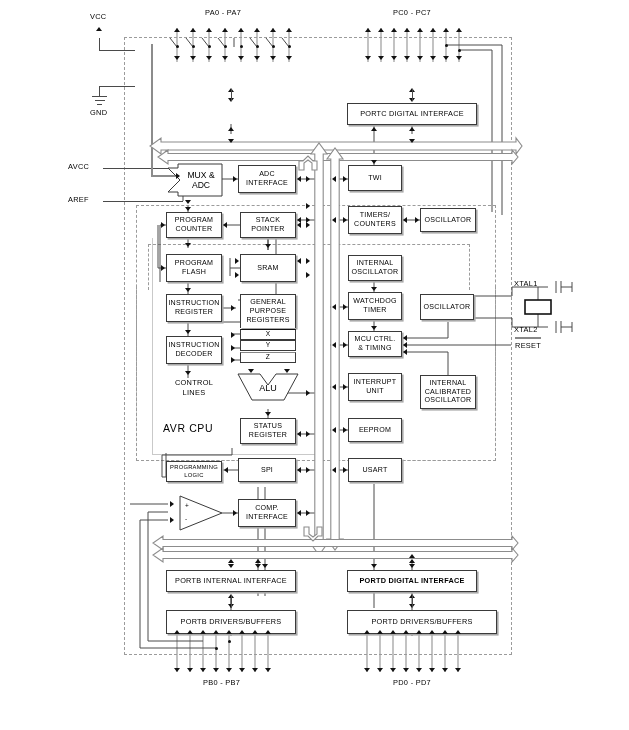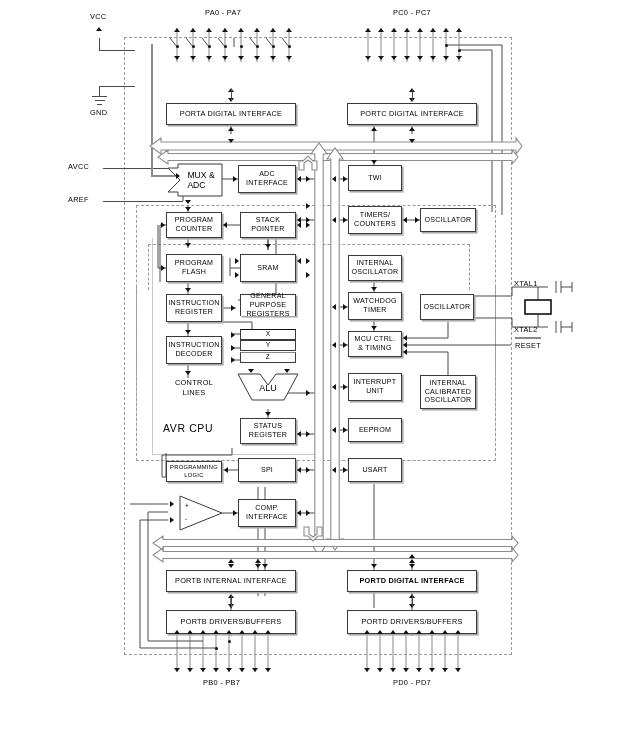--- a/index.html
+++ b/index.html
@@ -315,25 +315,24 @@
       <polygon points="10,0 10,3.5 359,3.5 359,0 365,7 359,14 359,10.5 10,10.5 10,14 0,7" fill="#ffffff" stroke="#8c8c8c" stroke-width="1.1"></polygon>
     </svg>
   </div>
 
   <div class="bus" style="left:304px;top:527px;">
     <svg width="18" height="14" viewBox="0 0 18 14">
       <polygon points="0,0 0,9 4,9 9,14 14,9 18,9 18,0 13,0 13,7 9,10 5,7 5,0" fill="#ffffff" stroke="#8c8c8c" stroke-width="1.1"></polygon>
     </svg>
   </div>
 
-  <div class="blk wide" style="left:166px;top:103px;width:130px;height:22px;">PORTA DIGITAL INTERFACE</div>
 
   <div class="blk wide" style="left:347px;top:103px;width:130px;height:22px;">PORTC DIGITAL INTERFACE</div>
 
-  <div style="position:absolute;left:168px;top:164px;width:54px;height:32px;">
+  <div style="position:absolute;left:168px;top:164px;width:54px;height:32px;text-align:center;">
     <svg width="56" height="33" style="overflow:visible;">
       <polygon points="0,4 10,4 10,0 54,0 54,32 10,32 10,28 0,28 12,16" fill="#ffffff" stroke="#3a3a3a" stroke-width="1"></polygon>
       <polygon points="1.6,5.6 11.6,5.6 11.6,1.6 55.6,1.6 55.6,33.6 11.6,33.6 11.6,29.6 1.6,29.6 13.6,17.6" fill="none" stroke="#a9a9a9" stroke-width="1.2" opacity="0"></polygon>
     </svg>
     <div style="position:absolute;left:12px;top:1px;width:42px;height:31px;display:flex;flex-direction:column;
                 align-items:center;justify-content:center;font-size:8.6px;line-height:1.15;white-space:pre;">MUX &amp;
 ADC</div>
   </div>
 
   <div class="blk" style="left:238px;top:165px;width:58px;height:28px;white-space:pre;">ADC
@@ -347,21 +346,21 @@
 
   <div class="blk" style="left:166px;top:254px;width:56px;height:28px;white-space:pre;">PROGRAM
 FLASH</div>
   <div class="blk" style="left:240px;top:254px;width:56px;height:28px;">SRAM</div>
 
   <div class="blk" style="left:166px;top:294px;width:56px;height:28px;white-space:pre;">INSTRUCTION
 REGISTER</div>
   <div class="blk" style="left:166px;top:336px;width:56px;height:28px;white-space:pre;">INSTRUCTION
 DECODER</div>
 
-  <div class="blk" style="left:240px;top:294px;width:56px;height:22px;white-space:pre;border-bottom:none;">GENERAL
+  <div class="blk" style="left:240px;top:294px;width:56px;height:34px;white-space:pre;border-bottom:none;">GENERAL
 PURPOSE
 REGISTERS</div>
   <div class="blk" style="left:240px;top:329px;width:56px;height:11px;font-size:6.6px;border-top:1.4px solid #111;box-shadow:none;">X</div>
   <div class="blk" style="left:240px;top:340px;width:56px;height:11px;font-size:6.6px;box-shadow:none;">Y</div>
   <div class="blk" style="left:240px;top:352px;width:56px;height:11px;font-size:6.6px;box-shadow:none;border-top:1.4px solid #888;">Z</div>
 
   <div style="position:absolute;left:238px;top:374px;width:60px;height:26px;">
     <svg width="60" height="26" style="overflow:visible;">
       <polygon points="0,0 22,0 30,11 38,0 60,0 46,26 14,26" fill="#ffffff" stroke="#3a3a3a" stroke-width="1"></polygon>
     </svg>
@@ -402,21 +401,21 @@
     <svg width="44" height="34" style="overflow:visible;">
       <polygon points="0,0 0,34 42,17" fill="#ffffff" stroke="#3a3a3a" stroke-width="1"></polygon>
     </svg>
     <div style="position:absolute;left:5px;top:6px;font-size:6.5px;">+</div>
     <div style="position:absolute;left:5px;top:19px;font-size:6.5px;">-</div>
   </div>
 
   <div class="blk wide" style="left:166px;top:570px;width:130px;height:22px;">PORTB INTERNAL INTERFACE</div>
   <div class="blk wide" style="left:166px;top:610px;width:130px;height:24px;">PORTB DRIVERS/BUFFERS</div>
   <div class="blk wide" style="left:347px;top:570px;width:130px;height:22px;font-weight:bold;">PORTD DIGITAL INTERFACE</div>
-  <div class="blk wide" style="left:347px;top:610px;width:130px;height:24px;">PORTD DRIVERS/BUFFERS</div>
+  <div class="blk wide" style="left:347px;top:610px;width:150px;height:24px;">PORTD DRIVERS/BUFFERS</div>
 
   <div class="au" style="left:174px;top:28px;"></div>
   <div class="au" style="left:190px;top:28px;"></div>
   <div class="au" style="left:206px;top:28px;"></div>
   <div class="au" style="left:222px;top:28px;"></div>
   <div class="au" style="left:238px;top:28px;"></div>
   <div class="au" style="left:254px;top:28px;"></div>
   <div class="au" style="left:270px;top:28px;"></div>
   <div class="au" style="left:286px;top:28px;"></div>
   <div class="ad" style="left:174px;top:56px;"></div>

